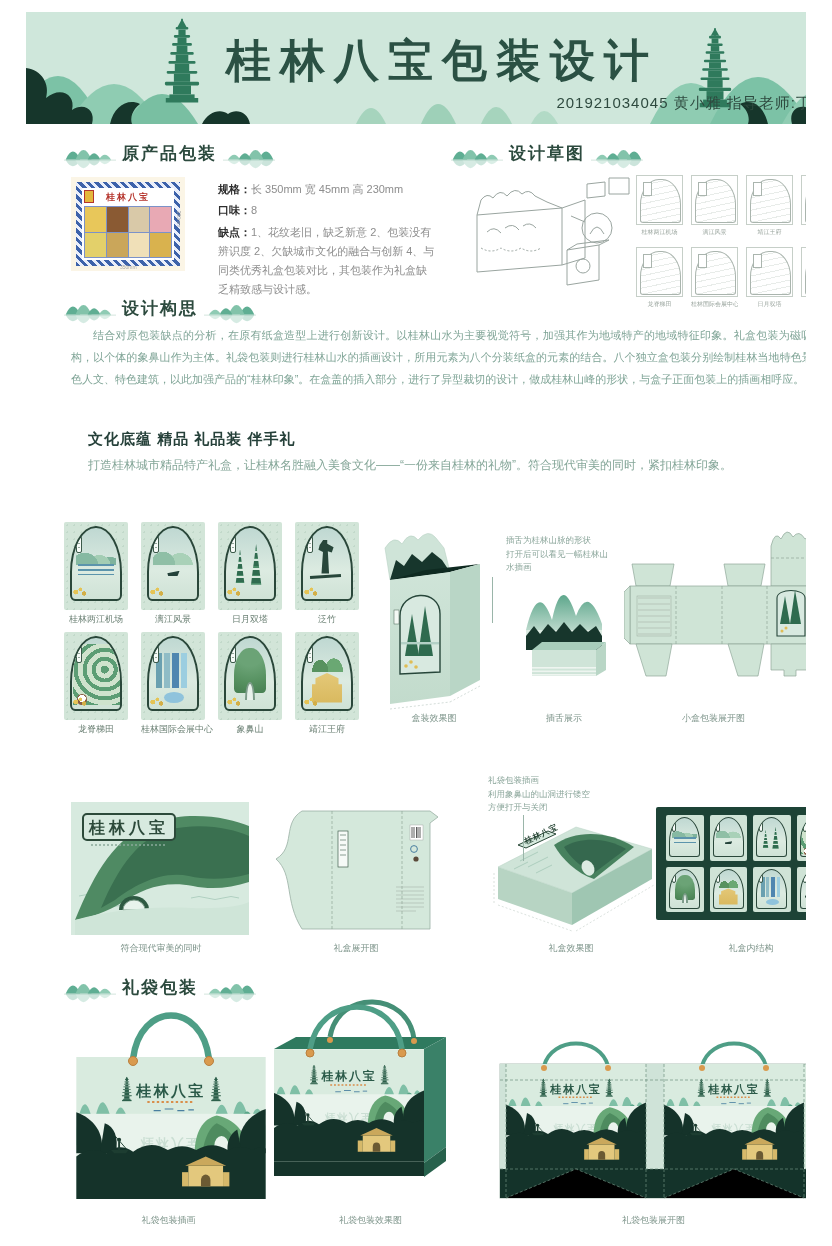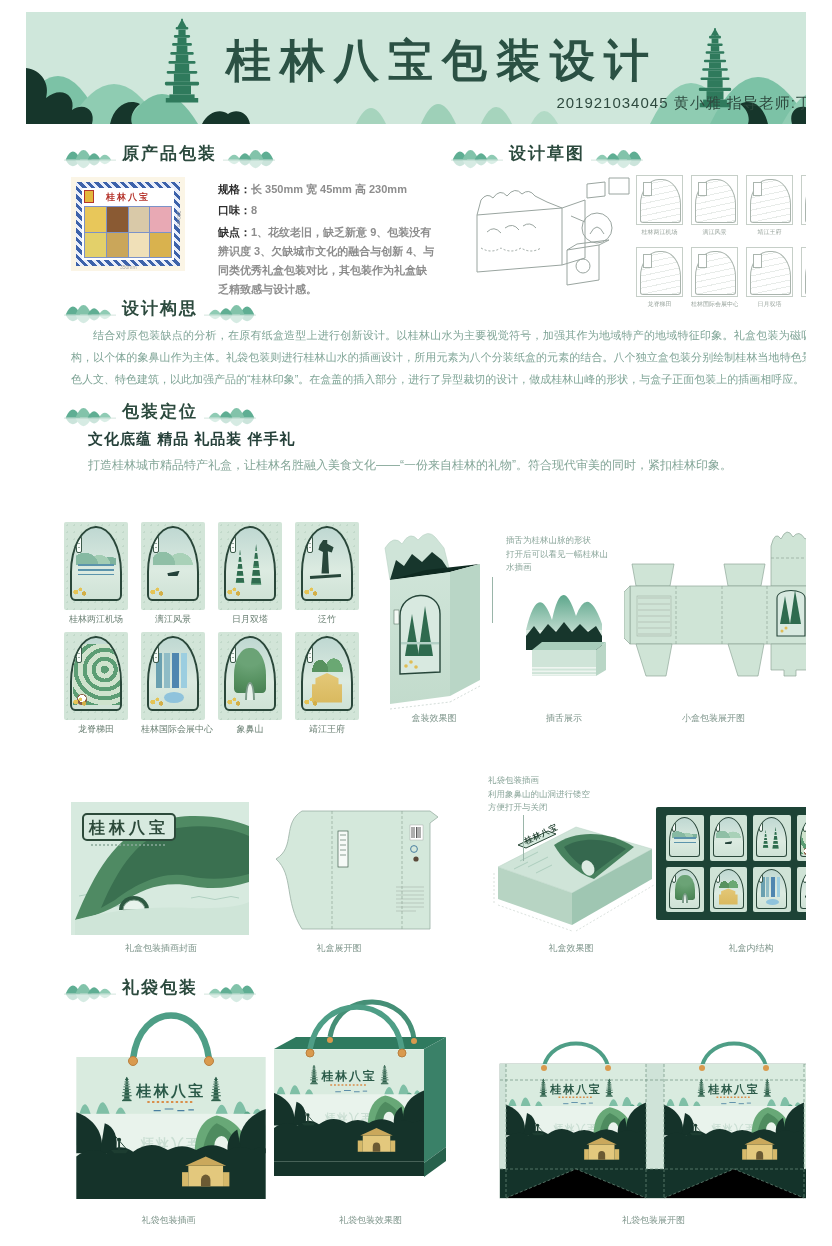--- a/index.html
+++ b/index.html
@@ -19,21 +19,21 @@
   .p-top{height:18px;display:flex;align-items:center;justify-content:center;position:relative;}
   .p-seal{position:absolute;left:2px;top:2px;width:8px;height:11px;background:#e4b83c;border:1px solid #b5342c;}
   .p-brand{font-size:9px;font-weight:bold;color:#b5342c;letter-spacing:2px;}
   .p-grid{flex:1;margin:0 2px 2px;display:grid;grid-template-columns:repeat(4,1fr);grid-template-rows:1fr 1fr;gap:1px;background:#7b92c9;border:1px solid #7b92c9;}
   .p-grid i{display:block;}
   .dimv{position:absolute;right:-14px;top:28px;font-size:5px;color:#a8a8a8;transform:rotate(90deg);}
   .dimh{position:absolute;bottom:-10px;left:38px;font-size:5px;color:#a8a8a8;}
   .spec{position:absolute;left:192px;top:168px;width:218px;font-size:11px;line-height:1.75;}
   .spec p{margin:0 0 2px;}
   .spec b{color:#2f2f2f;}
-  .spec span{color:#8d8d8d;font-weight:bold;}
+  .spec span{color:#8d8d8d;}
 
   
   .sk-grid{position:absolute;left:610px;top:163px;width:214px;display:grid;grid-template-columns:repeat(4,47px);column-gap:8px;row-gap:10px;}
   .sk-card{display:flex;flex-direction:column;height:62px;}
   .sk-arch-wrap{flex:1;background:#fff;border:1px solid #c6cfc8;padding:3px;}
   .sk-arch{width:100%;height:100%;border:1px solid #aab5ae;border-radius:46% 46% 8% 8%/58% 58% 6% 6%;position:relative;background:repeating-linear-gradient(168deg,transparent 0 5px,#e8ece9 5px 6px);}
   .sk-chip{position:absolute;top:4%;left:6%;width:16%;height:30%;border:1px solid #aab5ae;background:#fff;}
   .sk-cap{font-size:6px;color:#9aa59e;text-align:center;margin-top:3px;white-space:nowrap;overflow:hidden;}
 
   
@@ -214,29 +214,20 @@
   </div>
   <div class="sec-head" style="left:38px;top:281px">
     <svg class="mticon">
         <use href="#mthead"></use>
       </svg>
       <h2>设计构思</h2>
       <svg class="mticon" style="transform:scaleX(-1)">
         <use href="#mthead"></use>
       </svg>
   </div>
-  <div class="sec-head" style="left:38px;top:384px">
-    <svg class="mticon">
-        <use href="#mthead"></use>
-      </svg>
-      <h2>包装定位</h2>
-      <svg class="mticon" style="transform:scaleX(-1)">
-        <use href="#mthead"></use>
-      </svg>
-  </div>
   <div class="sec-head" style="left:38px;top:960px">
     <svg class="mticon">
         <use href="#mthead"></use>
       </svg>
       <h2>礼袋包装</h2>
       <svg class="mticon" style="transform:scaleX(-1)">
         <use href="#mthead"></use>
       </svg>
   </div>
 
@@ -256,21 +247,21 @@
           <i style="background:#f0e0b8"></i>
           <i style="background:#d9b24e"></i>
       </div>
       <span class="dimv">230mm</span>
       <span class="dimh">350mm</span>
     </div>
   </div>
   <div class="spec">
     <p><b>规格：</b><span>长 350mm 宽 45mm 高 230mm</span></p>
     <p><b>口味：</b><span>8</span></p>
-    <p><b>缺点：</b><span>1、花纹老旧，缺乏新意 9、包装没有辨识度 3、欠缺城市文化的融合与创新 4、与同类优秀礼盒包装对比，其包装作为礼盒缺乏精致感与设计感。</span></p>
+    <p><b>缺点：</b><span>1、花纹老旧，缺乏新意 2、包装没有辨识度 2、欠缺城市文化的融合与创新 4、与同类优秀礼盒包装对比，其包装作为礼盒缺乏精致感与设计感。</span></p>
   </div>
 
   <svg class="abs" style="left:441px;top:158px" width="164" height="116" viewBox="0 0 164 116">
     <g fill="none" stroke="#9aa5a0" stroke-width="1">
       <path d="M10,45 L95,38 L95,95 L10,102 Z"></path>
       <path d="M10,45 L14,30 Q20,22 26,28 Q33,18 40,26 Q48,16 55,24 Q62,18 68,26 L80,32 L95,38"></path>
       <path d="M95,38 L118,30 L118,88 L95,95"></path>
       <path d="M20,62 q7,-7 14,1 M38,58 q8,-6 14,2 M56,56 q7,-5 13,2"></path>
       <path d="M14,78 q10,6 20,0 q10,6 20,0 q10,6 20,0" stroke-dasharray="2 2"></path>
       <circle cx="130" cy="58" r="15"></circle>
@@ -637,22 +628,22 @@
         </div>
       </div>
 
       <div class="mini-card">
         <div class="scene v-fisherman">
           <i class="chip"></i>
         </div>
       </div>
     </div>
 
-  <div class="cap" style="left:60px;top:930px;width:150px">礼盒包装插画封面</div>
-  <div class="cap" style="left:238px;top:930px;width:150px">礼盒展开图</div>
+  <div class="cap" style="left:60px;top:930px;width:150px">符合现代审美的同时</div>
+  <div class="cap" style="left:255px;top:930px;width:150px">礼盒展开图</div>
   <div class="cap" style="left:470px;top:930px;width:150px">礼盒效果图</div>
   <div class="cap" style="left:650px;top:930px;width:150px">礼盒内结构</div>
 
   <svg class="abs" style="left:50px;top:995px" width="190" height="200" viewBox="0 0 190 200">
     <path d="M57,52 C64,-6 126,-6 133,52" fill="none" stroke="#4e9e86" stroke-width="6.5"></path>
     <use href="#bagface" x="0" y="50" width="190" height="142"></use>
     <circle cx="57" cy="54" r="4.5" fill="#d99a4e" stroke="#b97f3e" stroke-width="1"></circle>
     <circle cx="133" cy="54" r="4.5" fill="#d99a4e" stroke="#b97f3e" stroke-width="1"></circle>
   </svg>
 

